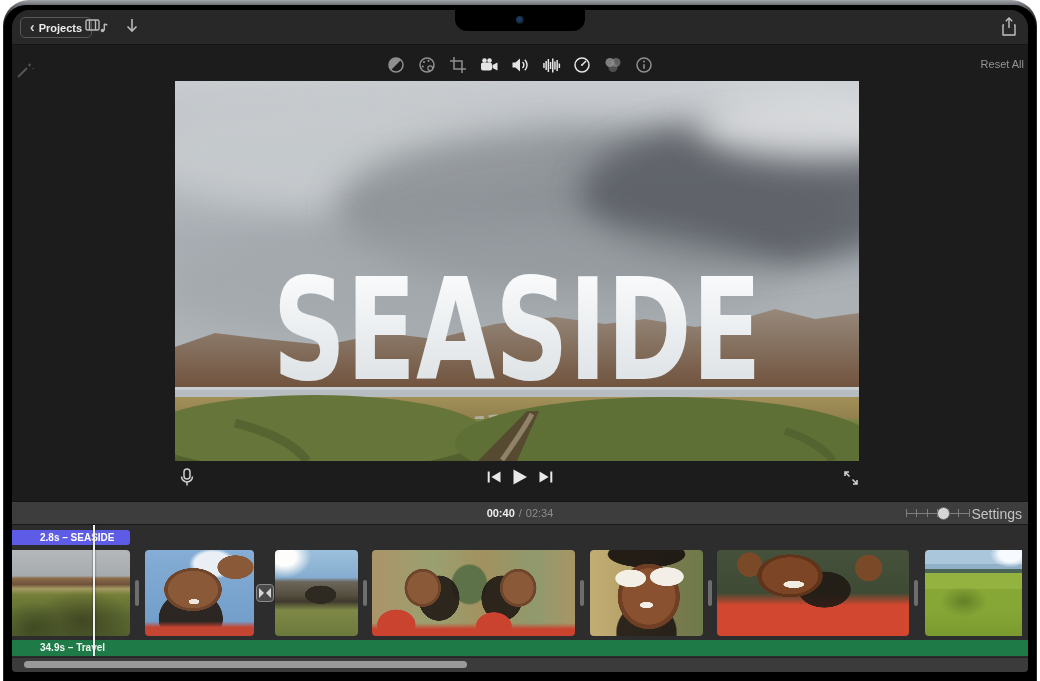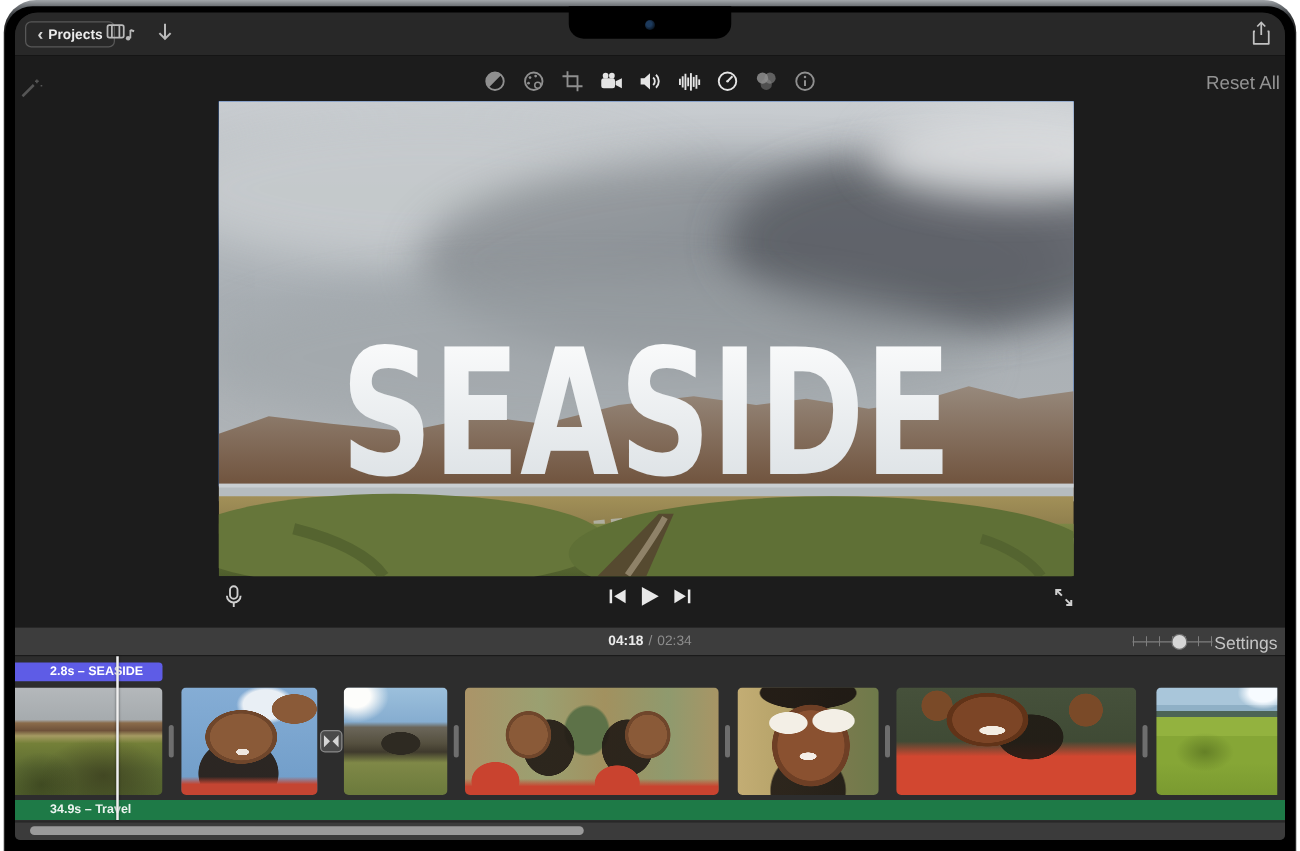--- a/index.html
+++ b/index.html
@@ -28,23 +28,23 @@
   .dl-ic{left:112px;}
   .share-ic{position:absolute;right:10px;top:6px;color:#c2c2c2;}
 
   
   .viewer{position:relative;flex:1 1 auto;background:#1c1c1c;}
   .adjust-row{position:absolute;left:0;right:0;top:8px;height:24px;}
   .adjust-center{position:absolute;left:50%;top:0;transform:translateX(-50%);display:flex;gap:7px;align-items:center;}
   .tool-btn{width:24px;height:24px;display:flex;align-items:center;justify-content:center;}
   .tool-gray{color:#8f8f8f;} .tool-lit{color:#e4e4e4;}
   .wand-btn{position:absolute;left:2px;top:6px;color:#555;}
-  .reset-all{position:absolute;right:4px;top:5px;color:#939393;font-size:15px;}
-
-  .preview{position:absolute;left:163px;top:36px;width:684px;height:308px;background:#3b82f6;}
+  .reset-all{position:absolute;right:4px;top:5px;color:#939393;font-size:11px;}
+
+  .preview{position:absolute;left:163px;top:36px;width:684px;height:308px;background:#0f766e;}
   .preview svg{display:block;}
 
   .transport{position:absolute;left:0;right:0;top:422px;height:30px;}
   .mic-btn{position:absolute;left:166px;top:0;color:#cfcfcf;}
   .transport-center{position:absolute;left:50%;top:1px;transform:translateX(-50%);display:flex;align-items:center;gap:10px;color:#e8e8e8;}
   .fs-btn{position:absolute;left:831px;top:3px;color:#cfcfcf;}
 
   
   .time-strip{height:22px;flex:0 0 auto;background:#3d3d3d;border-top:1px solid #141414;border-bottom:1px solid #1a1a1a;
     position:relative;display:flex;align-items:center;justify-content:center;font-size:11px;}
@@ -332,21 +332,21 @@
           <div class="fs-btn">
             <svg width="16" height="16" viewBox="0 0 16 16" fill="none" stroke="currentColor" stroke-width="1.6">
               <path d="M6.5 6.5 L2 2 M2 6 V2 H6"></path>
               <path d="M9.5 9.5 L14 14 M14 10 V14 H10"></path>
             </svg>
           </div>
         </div>
       </div>
 
       <div class="time-strip">
-        <span class="time-cur">04:18</span>
+        <span class="time-cur">00:40</span>
         <span class="time-sep">/</span>
         <span class="time-tot">02:34</span>
         <div class="zoom-slider">
           <div class="zoom-track"></div>
           <div class="zoom-thumb" style="left: 58%;"></div>
         </div>
         <span class="settings-label">Settings</span>
       </div>
 
       <div class="timeline">

